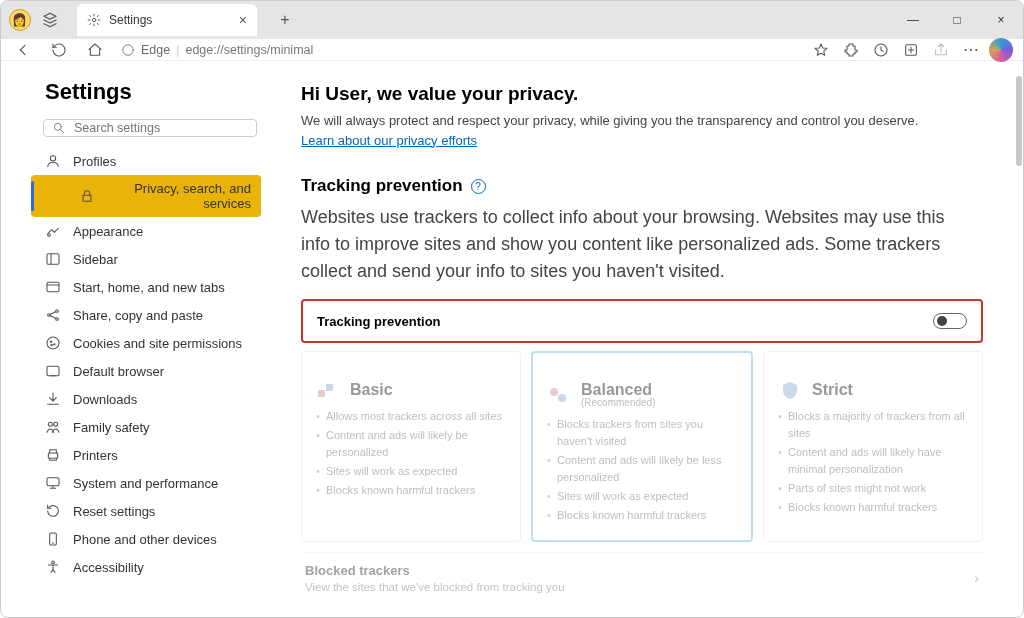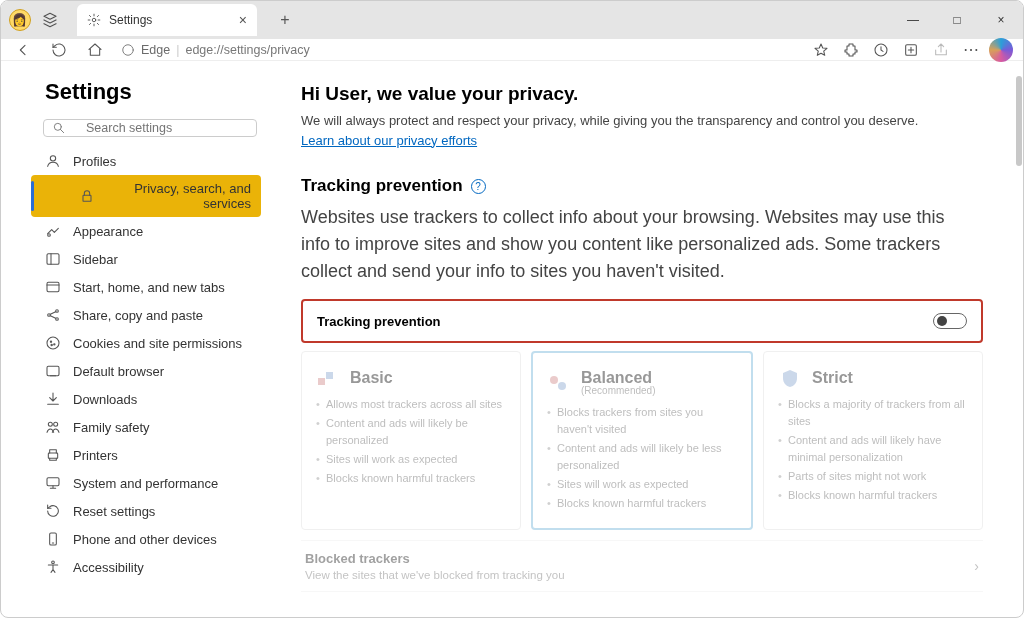--- a/index.html
+++ b/index.html
@@ -25,21 +25,21 @@
 .addr { display: flex; align-items: center; gap: 6px; font-size: 12.5px; color: #6b6b6b; flex: 1; padding-left: 4px; }
 .addr .sep { color: #ccc; }
 .addr .path { color: #777; }
 .tb-right { display: flex; gap: 2px; align-items: center; }
 .copilot { width: 24px; height: 24px; border-radius: 50%; background: conic-gradient(#2aa0d8,#7a5ad8,#d85aa0,#d8a05a,#2aa0d8); }
 
 
 .content { display: flex; height: calc(618px - 38px - 38px); }
 .sidebar { width: 270px; padding: 18px 10px 10px 24px; overflow-y: auto; }
 .sidebar h1 { font-size: 22px; font-weight: 600; margin-bottom: 14px; margin-left: 20px; }
-.search { display: flex; align-items: center; border: 1px solid #ccc; border-radius: 4px; height: 17px; padding: 8px 8px; gap: 20px; margin: 0 4px 10px 18px; }
+.search { display: flex; align-items: center; border: 1px solid #ccc; border-radius: 4px; height: 17px; padding: 8px 8px; gap: 8px; margin: 0 4px 10px 18px; }
 .search input { border: none; outline: none; font-size: 12.5px; flex: 1; background: transparent; }
 .nav { list-style: none; margin-left: 6px; }
 .nav li { display: flex; align-items: center; gap: 12px; padding: 6px 10px 6px 14px; font-size: 13px; color: #333; border-radius: 4px; cursor: pointer; position: relative; text-align: right; }
 .nav li.active { background: #eab308; padding-left: 48px; }
 .nav li.active::before { content: ""; position: absolute; left: 0; top: 6px; bottom: 6px; width: 3px; background: #2b6cd4; border-radius: 2px; }
 .nav .ic { width: 16px; height: 16px; color: #555; flex-shrink: 0; }
 
 
 .main { flex: 1; padding: 22px 40px 10px 30px; overflow-y: auto; position: relative; }
 .main h2 { font-size: 19px; font-weight: 600; margin-bottom: 6px; }
@@ -49,21 +49,21 @@
 .section-h h3 { font-size: 17px; font-weight: 600; }
 .help { width: 15px; height: 15px; border: 1.2px solid #0067c0; border-radius: 50%; color: #0067c0; font-size: 10px; display: flex; align-items: center; justify-content: center; }
 .section-desc { font-size: 18px; color: #444; line-height: 1.5; margin-bottom: 14px; max-width: 660px; }
 
 .toggle-row { border: 2.5px solid #c0392b; border-radius: 4px; padding: 12px 14px; display: flex; align-items: center; justify-content: space-between; margin-bottom: 8px; }
 .toggle-row .lbl { font-size: 13px; font-weight: 600; }
 .toggle { width: 34px; height: 16px; border: 1px solid #666; border-radius: 10px; position: relative; background: #fff; cursor: pointer; }
 .toggle::after { content: ""; position: absolute; width: 10px; height: 10px; background: #444; border-radius: 50%; top: 2px; left: 3px; }
 
 .cards { display: flex; gap: 10px; margin-bottom: 10px; }
-.card { flex: 1; border: 1px solid #e3e3e3; border-radius: 4px; padding: 16px 14px 14px; opacity: 0.55; }
+.card { flex: 1; border: 1px solid #e3e3e3; border-radius: 4px; padding: 28px 14px 14px; opacity: 0.55; }
 .card.selected { border: 2px solid #8fc3e0; }
 .card-h { display: flex; align-items: center; gap: 10px; margin-bottom: 8px; }
 .card-ic { width: 24px; height: 20px; }
 .card-title { font-size: 16px; font-weight: 600; color: #444; }
 .card-sub { font-size: 10px; color: #888; margin-top: -2px; }
 .card ul { list-style: none; }
 .card li { font-size: 11px; color: #888; line-height: 1.55; padding-left: 10px; position: relative; margin-bottom: 2px; }
 .card li::before { content: "•"; position: absolute; left: 0; color: #aaa; }
 
 .row { padding: 10px 4px; border-top: 1px solid #f0f0f0; display: flex; align-items: center; cursor: pointer; opacity: 0.5; }
@@ -118,21 +118,21 @@
       <svg viewBox="0 0 24 24">
         <path d="M3 11l9-8 9 8M5 10v10h14V10"></path>
       </svg>
     </div>
   <div class="addr">
     <svg style="width:14px;height:14px;color:#777" viewBox="0 0 24 24">
         <circle cx="12" cy="12" r="9"></circle>
       </svg>
     <span>Edge</span>
     <span class="sep">|</span>
-    <span class="path">edge://settings/privacy</span>
+    <span class="path">edge://settings/minimal</span>
   </div>
   <div class="tb-right">
     <div class="tb-btn">
         <svg viewBox="0 0 24 24">
           <path d="M12 3l2.6 6 6.4.5-4.9 4.3 1.5 6.2L12 17l-5.6 3 1.5-6.2L3 9.5l6.4-.5z"></path>
         </svg>
       </div>
     <div class="tb-btn">
         <svg viewBox="0 0 24 24">
           <path d="M9 3h6v3h3v6h3v3h-3v3h-3v3H9v-3H6v-3H3v-3h3V6h3z"></path>

